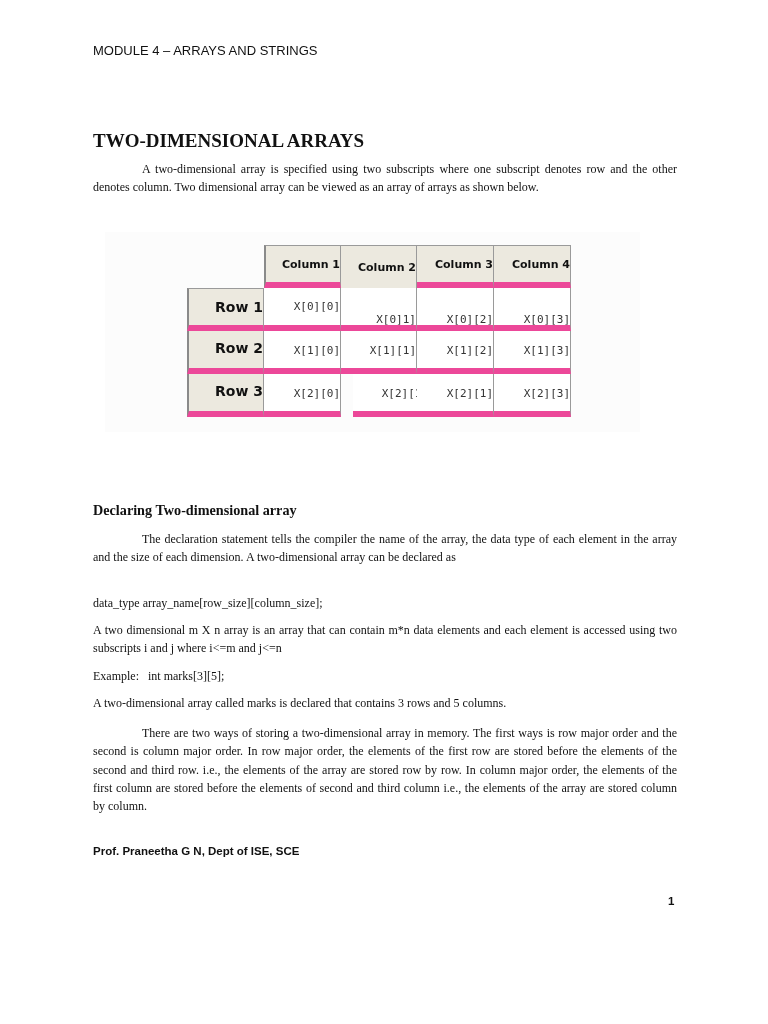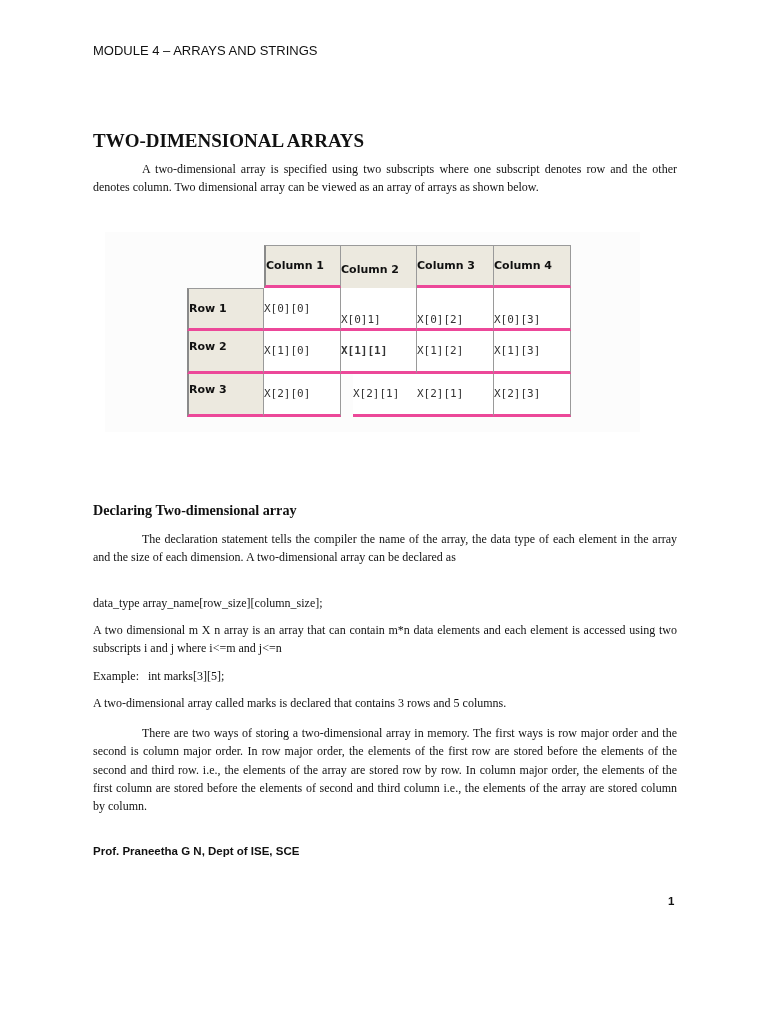--- a/index.html
+++ b/index.html
@@ -51,29 +51,29 @@
       background: #fcfcfc;
     }
     .grid {
       position: absolute; left: 187px; top: 245px;
       font-family: "DejaVu Sans", sans-serif;
     }
     .cell {
       position: absolute;
       box-sizing: border-box;
       border-right: 1px solid #9a9a9a;
-      border-bottom: 3px solid #ec4899;
-      display: flex; align-items: center; justify-content: flex-start;
+      border-bottom: 6px solid #ec4899;
+      display: flex; align-items: center; justify-content: flex-end;
     }
     .colhead {
       background: #ece9df; font-weight: bold; font-size: 11px;
       border-top: 1px solid #9a9a9a;
     }
     .rowhead {
-      background: #ece9df; font-weight: bold; font-size: 11px;
+      background: #ece9df; font-weight: bold; font-size: 14px;
       border-left: 2px solid #8a8a8a;
       align-items: flex-start; padding-top: 9px;
     }
     .rowhead.r1 { align-items: center; padding-top: 0; }
     .data {
       background: #ffffff; font-family: "DejaVu Sans Mono", monospace;
       font-size: 11px; color: #333;
       align-items: flex-start; padding-top: 13px;
     }
     .data.r1 { padding-top: 25px; }
@@ -130,21 +130,21 @@
   <div class="cell data r1" style="left:307px;top:43px;width:77px;height:43px;">
       <span>X[0][3]</span>
     </div>
 
   <div class="cell rowhead" style="left:0;top:86px;width:77px;height:43px;">
       <span>Row 2</span>
     </div>
   <div class="cell data" style="left:77px;top:86px;width:77px;height:43px;">
       <span>X[1][0]</span>
     </div>
-  <div class="cell data" style="left:154px;top:86px;width:76px;height:43px;font-weight:bold;">
+  <div class="cell data" style="left:154px;top:86px;width:76px;height:43px;">
       <span>X[1][1]</span>
     </div>
   <div class="cell data" style="left:230px;top:86px;width:77px;height:43px;">
       <span>X[1][2]</span>
     </div>
   <div class="cell data" style="left:307px;top:86px;width:77px;height:43px;">
       <span>X[1][3]</span>
     </div>
 
   <div class="cell rowhead" style="left:0;top:129px;width:77px;height:43px;">

